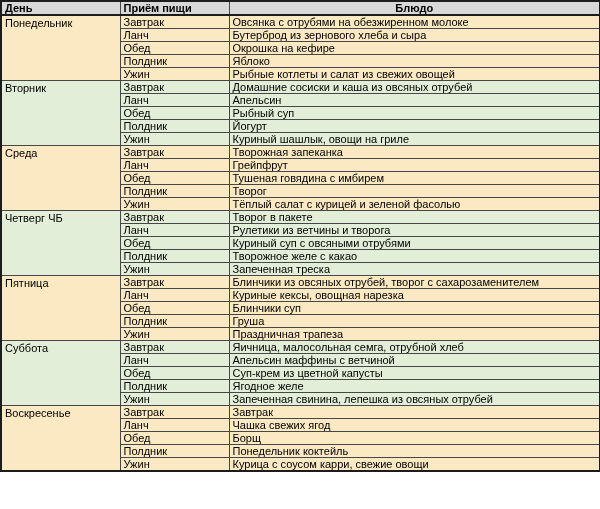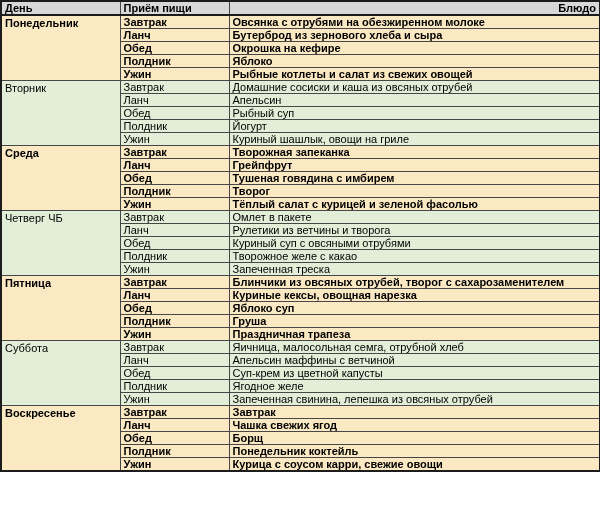--- a/index.html
+++ b/index.html
@@ -39,22 +39,22 @@
     white-space:nowrap;
     overflow:hidden;
     text-align:left;
     vertical-align:middle;
   }
   thead th{
     background:var(--header);
     font-weight:bold;
     border-bottom:2px solid var(--outer);
   }
-  thead th.dish-h{text-align:right;}
-  tr.yellow td{background:var(--yellow);font-weight:bold;}
+  thead th.dish-h{text-align:center;}
+  tr.yellow td{background:var(--yellow);}
   tr.green td{background:var(--green);}
   td.day-cell{vertical-align:top;padding-top:1px;}
   .spellcheck{
     text-decoration-line:underline;
     text-decoration-style:wavy;
     text-decoration-color:var(--spell);
     text-decoration-thickness:1px;
     text-underline-offset:2px;
   }
 </style>
@@ -134,21 +134,21 @@
         <td>Полдник</td>
         <td>Творог</td>
       </tr>
       <tr class="yellow">
         <td>Ужин</td>
         <td>Тёплый салат с курицей и зеленой фасолью</td>
       </tr>
       <tr class="green">
         <td class="day-cell" rowspan="5">Четверг ЧБ</td>
         <td>Завтрак</td>
-        <td>Омлет в пакете</td>
+        <td>Творог в пакете</td>
       </tr>
       <tr class="green">
         <td>Ланч</td>
         <td>Рулетики из ветчины и творога</td>
       </tr>
       <tr class="green">
         <td>Обед</td>
         <td>Куриный суп с овсяными отрубями</td>
       </tr>
       <tr class="green">
@@ -163,21 +163,21 @@
         <td class="day-cell" rowspan="5">Пятница</td>
         <td>Завтрак</td>
         <td>Блинчики из овсяных отрубей, творог с сахарозаменителем</td>
       </tr>
       <tr class="yellow">
         <td>Ланч</td>
         <td>Куриные кексы, овощная нарезка</td>
       </tr>
       <tr class="yellow">
         <td>Обед</td>
-        <td>Яблоко суп</td>
+        <td>Блинчики суп</td>
       </tr>
       <tr class="yellow">
         <td>Полдник</td>
         <td>Груша</td>
       </tr>
       <tr class="yellow">
         <td>Ужин</td>
         <td>Праздничная трапеза</td>
       </tr>
       <tr class="green">

